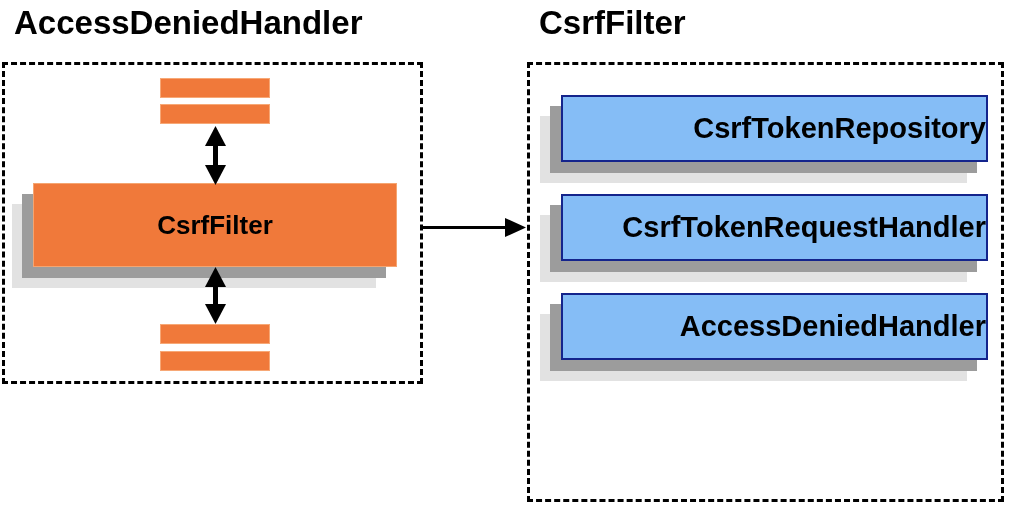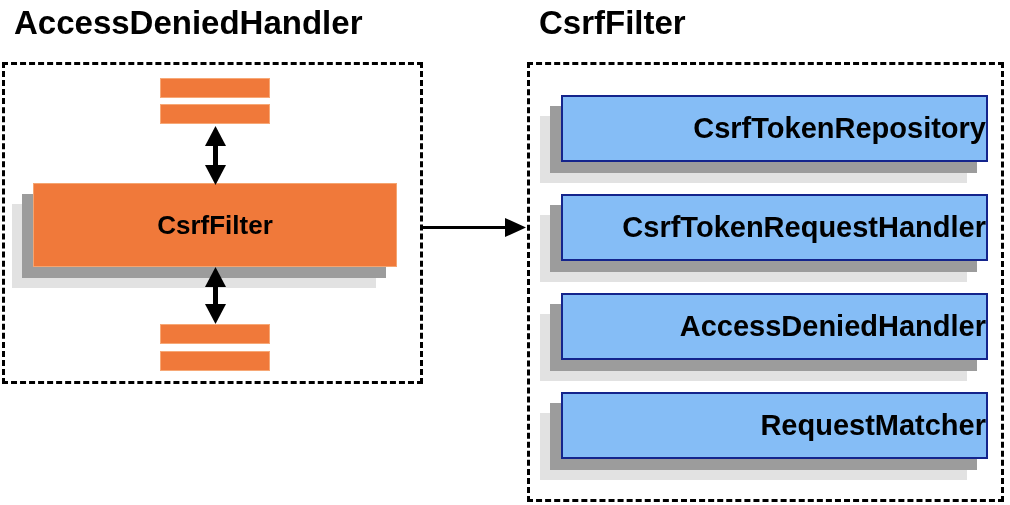--- a/index.html
+++ b/index.html
@@ -118,23 +118,20 @@
 
   <div class="component-box component-1">
     <span>CsrfTokenRepository</span>
   </div>
   <div class="component-box component-2">
     <span>CsrfTokenRequestHandler</span>
   </div>
   <div class="component-box component-3">
     <span>AccessDeniedHandler</span>
   </div>
-  <div class="component-box component-4">
-    <span>RequestMatcher</span>
-  </div>
 
   <svg class="arrows-layer" viewBox="0 0 1010 505" xmlns="http://www.w3.org/2000/svg">
 
     <g fill="#000000" stroke="none">
       <line x1="215.5" y1="140" x2="215.5" y2="171" stroke="#000000" stroke-width="5"></line>
       <polygon points="215.5,126 205,146 226,146"></polygon>
       <polygon points="215.5,185 205,165 226,165"></polygon>
     </g>
 
     <g fill="#000000" stroke="none">

